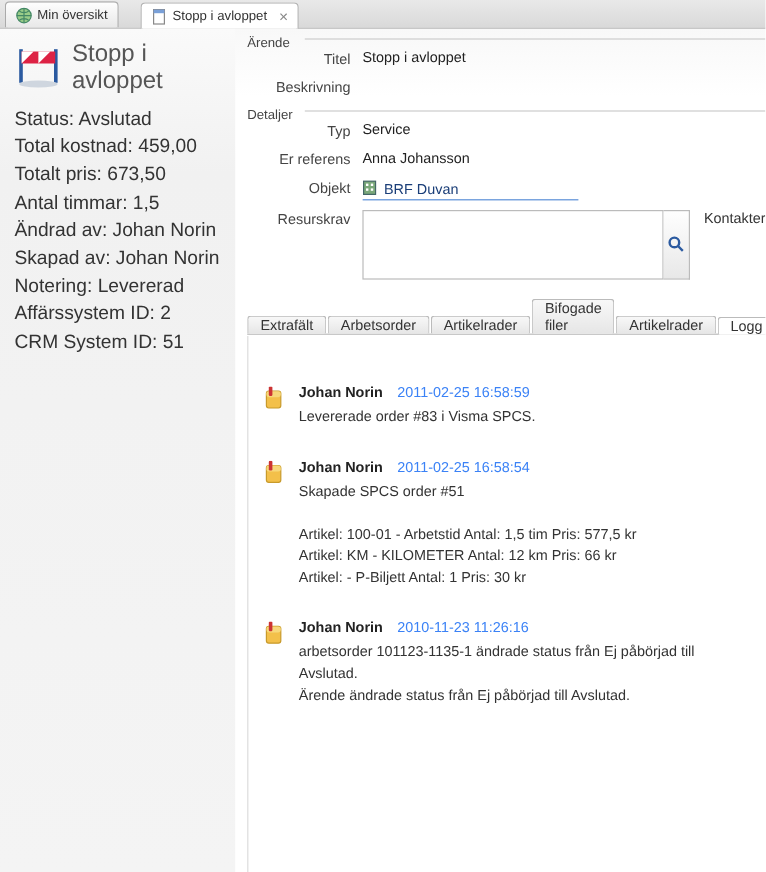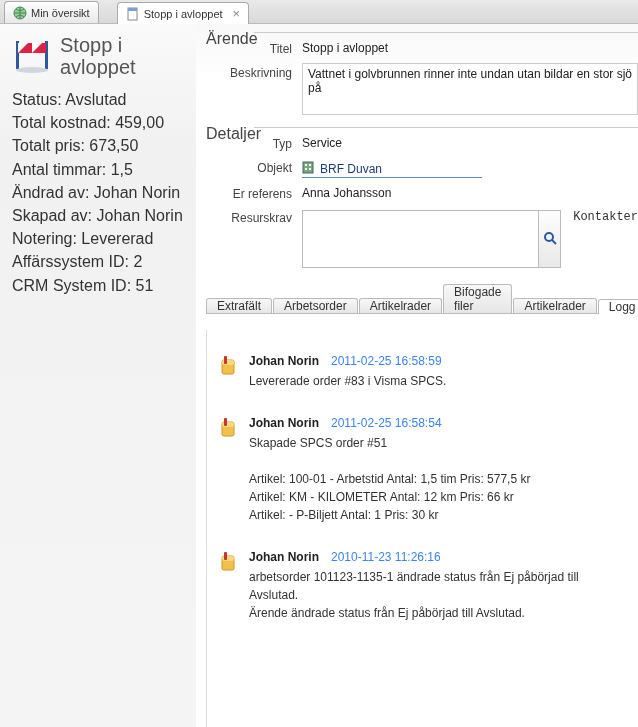--- a/index.html
+++ b/index.html
@@ -96,21 +96,21 @@
   }
   .section-header {
     position: relative;
     margin: 8px 0 2px 8px;
   }
   .section-header .label {
     position: absolute;
     top: -2px;
     left: 2px;
     background: transparent;
-    font-size: 16px;
+    font-size: 11px;
     color: #444;
   }
   .section-line {
     border-top: 1px solid #ccc;
     margin-left: 50px;
     margin-right: 0;
   }
   .form-rows {
     padding-left: 10px;
   }
@@ -176,21 +176,20 @@
     justify-content: center;
     cursor: pointer;
   }
   .contacts-col {
     margin-left: 12px;
     font-size: 12px;
     color: #333;
     display: flex;
     align-items: flex-start;
     gap: 6px;
-    font-family: Liberation Mono, monospace;
   }
   
   .detail-tab-bar {
     display: flex;
     align-items: flex-end;
     margin: 10px 0 0 10px;
     border-bottom: 1px solid #bbb;
   }
   .dtab {
     padding: 0 10px;
@@ -204,23 +203,23 @@
     color: #333;
   }
   .dtab.active {
     background: #fff;
     position: relative;
     top: 1px;
   }
   .log-panel {
     flex: 1;
     overflow-y: auto;
-    margin: 16px 0 0 10px;
+    margin: 1px 0 0 10px;
     border-left: 1px solid #ddd;
-    padding: 24px 10px 10px 12px;
+    padding: 40px 10px 10px 12px;
     background: #fff;
   }
   .log-entry {
     display: flex;
     gap: 10px;
     margin-bottom: 26px;
   }
   .log-icon {
     width: 20px;
     flex: 0 0 20px;
@@ -296,54 +295,53 @@
         <div class="section-line"></div>
       </div>
 
       <div class="form-rows">
         <div class="fr">
           <div class="lbl">Titel</div>
           <div class="val">Stopp i avloppet</div>
         </div>
         <div class="fr multi">
           <div class="lbl">Beskrivning</div>
-          <div class="val">Vattnet i golvbrunnen rinner inte undan utan bildar en stor sjö på</div>
         </div>
       </div>
 
       <div class="section-header">
         <span class="label">Detaljer</span>
         <div class="section-line"></div>
       </div>
 
       <div class="form-rows">
         <div class="fr">
           <div class="lbl">Typ</div>
           <div class="val">Service</div>
+        </div>
+        <div class="fr">
+          <div class="lbl">Er referens</div>
+          <div class="val">Anna Johansson</div>
         </div>
         <div class="fr">
           <div class="lbl">Objekt</div>
           <div class="val">
             <span class="objekt-val">
               <span>
                 <svg width="12" height="14" viewBox="0 0 12 14">
                   <rect x="1" y="2" width="10" height="11" fill="#7aa87a" stroke="#466"></rect>
                   <rect x="3" y="4" width="2" height="2" fill="#fff"></rect>
                   <rect x="7" y="4" width="2" height="2" fill="#fff"></rect>
                   <rect x="3" y="8" width="2" height="2" fill="#fff"></rect>
                   <rect x="7" y="8" width="2" height="2" fill="#fff"></rect>
                 </svg>
               </span>
               <span>BRF Duvan</span>
             </span>
           </div>
-        </div>
-        <div class="fr">
-          <div class="lbl">Er referens</div>
-          <div class="val">Anna Johansson</div>
         </div>
 
         <div class="fr">
           <div class="lbl">Resurskrav</div>
           <div class="val" style="overflow:visible;">
             <div class="resource-row">
               <div class="resource-box"></div>
               <div class="search-btn">
                 <span>
                   <svg width="14" height="14" viewBox="0 0 14 14">

